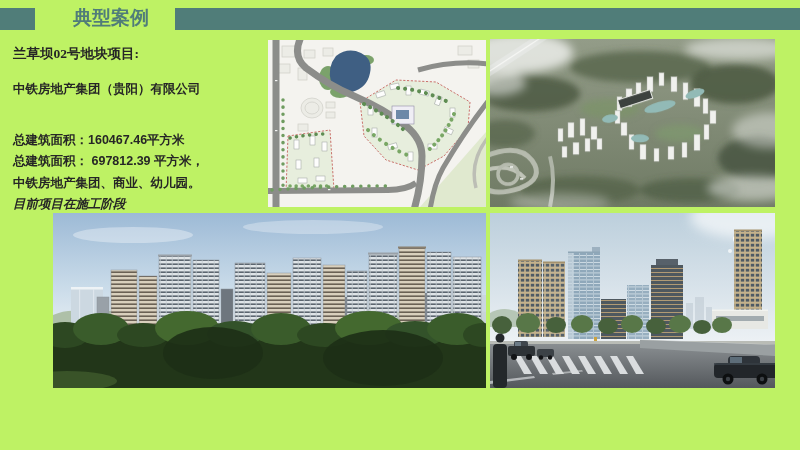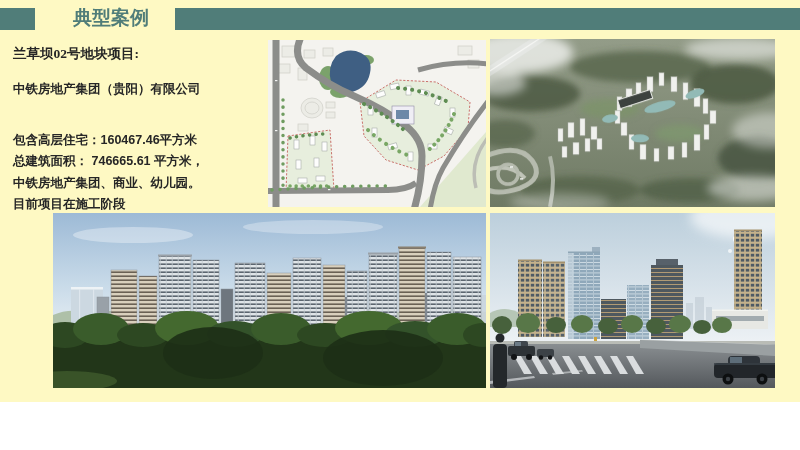--- a/index.html
+++ b/index.html
@@ -1,53 +1,53 @@
 <!DOCTYPE html>
 <html><head>
 <meta charset="utf-8">
 <style>
   html,body { margin:0; padding:0; background:#ffffff; }
   .slide {
-    position:relative; width:800px; height:402px; background:#fef9c3;
+    position:relative; width:800px; height:450px; background:#bef264;
     font-family:"Liberation Sans","DejaVu Sans",sans-serif; overflow:hidden;
     --teal:#507d79;
   }
   .accent-left  { position:absolute; left:0;   top:8px; width:35px;  height:22px; background:var(--teal); }
   .accent-bar   { position:absolute; left:175px; top:8px; width:625px; height:22px; background:var(--teal); }
   .page-title   { position:absolute; left:48px; top:5px; width:126px; text-align:center;
                   font-size:19px; font-weight:700; color:var(--teal); margin:0; }
   .info { position:absolute; left:13px; top:45px; width:252px; color:#262626; font-weight:700; }
   .info .l { position:absolute; left:0; white-space:nowrap; font-size:12.5px; }
   .l1 { top:0;     font-size:13.5px !important;font-family:Liberation Serif, serif; }
   .l2 { top:36px; }
   .l3 { top:87px; }
   .l4 { top:108px; }
   .l5 { top:130px; }
-  .l6 { top:151px; }
+  .l6 { top:151px;font-style:italic; }
   .fig { position:absolute; overflow:hidden; }
   .fig svg { display:block; width:100%; height:100%; }
   #fig-plan    { left:268px; top:40px;  width:218px; height:167px; }
   #fig-aerial  { left:490px; top:39px;  width:285px; height:168px; }
   #fig-skyline { left:53px;  top:213px; width:433px; height:175px; }
   #fig-street  { left:490px; top:213px; width:285px; height:175px; }
 </style>
 </head>
 <body>
 
 <div class="slide">
 
   <div class="accent-left"></div>
   <h1 class="page-title">典型案例</h1>
   <div class="accent-bar"></div>
 
   <div class="info">
     <div class="l l1">兰草坝02号地块项目:</div>
     <div class="l l2">中铁房地产集团（贵阳）有限公司</div>
-    <div class="l l3">包含高层住宅：160467.46平方米</div>
-    <div class="l l4">总建筑面积： 746665.61 平方米，</div>
+    <div class="l l3">总建筑面积：160467.46平方米</div>
+    <div class="l l4">总建筑面积： 697812.39 平方米，</div>
     <div class="l l5">中铁房地产集团、商业、幼儿园。</div>
     <div class="l l6">目前项目在施工阶段</div>
   </div>
 
   <figure class="fig" id="fig-plan" style="margin:0;">
     <svg viewBox="0 0 218 167" preserveAspectRatio="none">
       <rect width="218" height="167" fill="#f4f3ef"></rect>
       <g fill="#ecece6" stroke="#cfcfc7" stroke-width="0.7">
         <rect x="14" y="6" width="16" height="11"></rect>
         <rect x="36" y="10" width="11" height="8"></rect>

